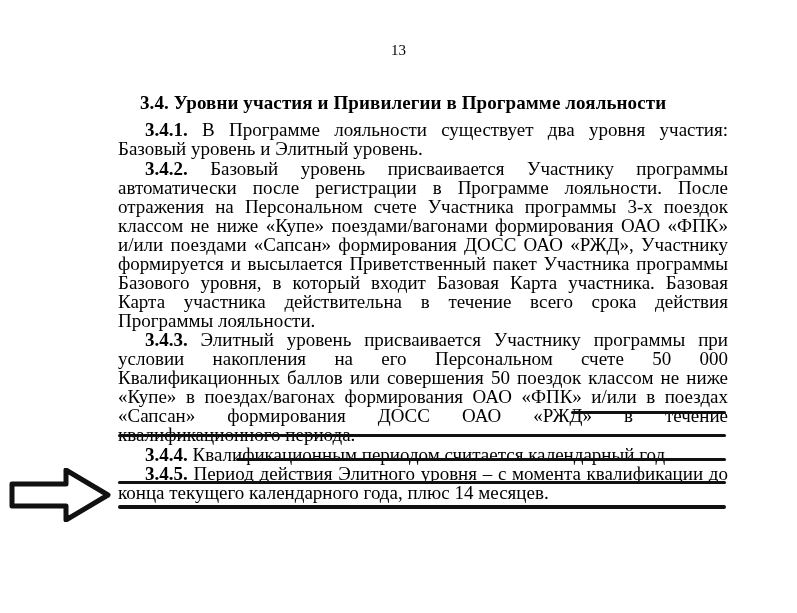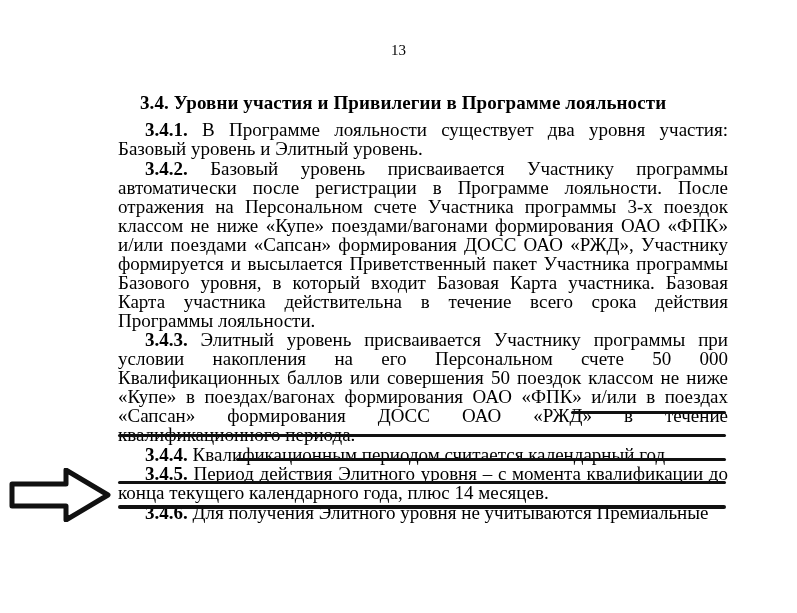--- a/index.html
+++ b/index.html
@@ -92,23 +92,20 @@
     </p>
 
     <p class="para">
       <span class="num">3.4.4.</span><span> Квалификационным периодом считается календарный год.</span>
     </p>
 
     <p class="para">
       <span class="num">3.4.5.</span><span> Период действия Элитного уровня – с момента квалификации до конца текущего календарного года, плюс 14 месяцев.</span>
     </p>
 
-    <p class="para">
-      <span class="num">3.4.6.</span><span> Для получения Элитного уровня не учитываются Премиальные</span>
-    </p>
 
   </div>
 
   <div class="hand-line" style="left:571px; top:411px; width:155px; height:2.5px;"></div>
   <div class="hand-line" style="left:118px; top:434px; width:608px; height:2.5px;"></div>
   <div class="hand-line" style="left:236px; top:458px; width:490px; height:3px;"></div>
   <div class="hand-line" style="left:118px; top:481px; width:608px; height:3px;"></div>
   <div class="hand-line" style="left:118px; top:505px; width:608px; height:3.5px;"></div>
 
   <div class="arrow">

